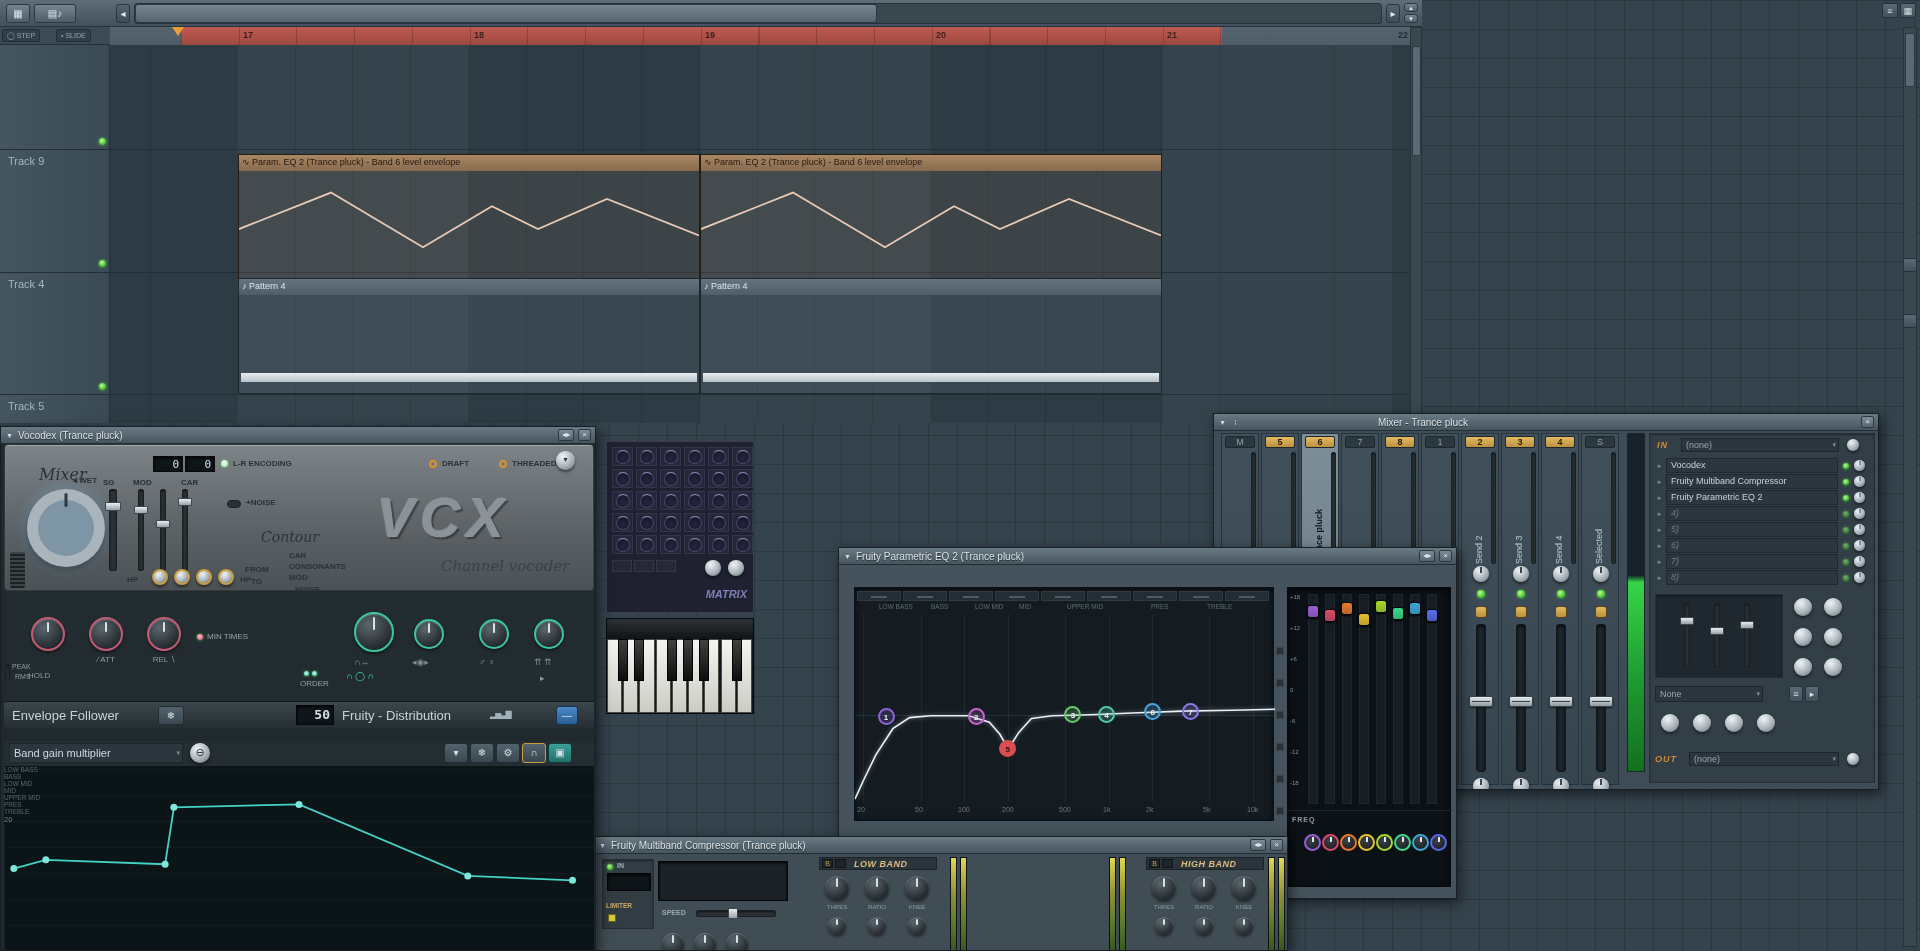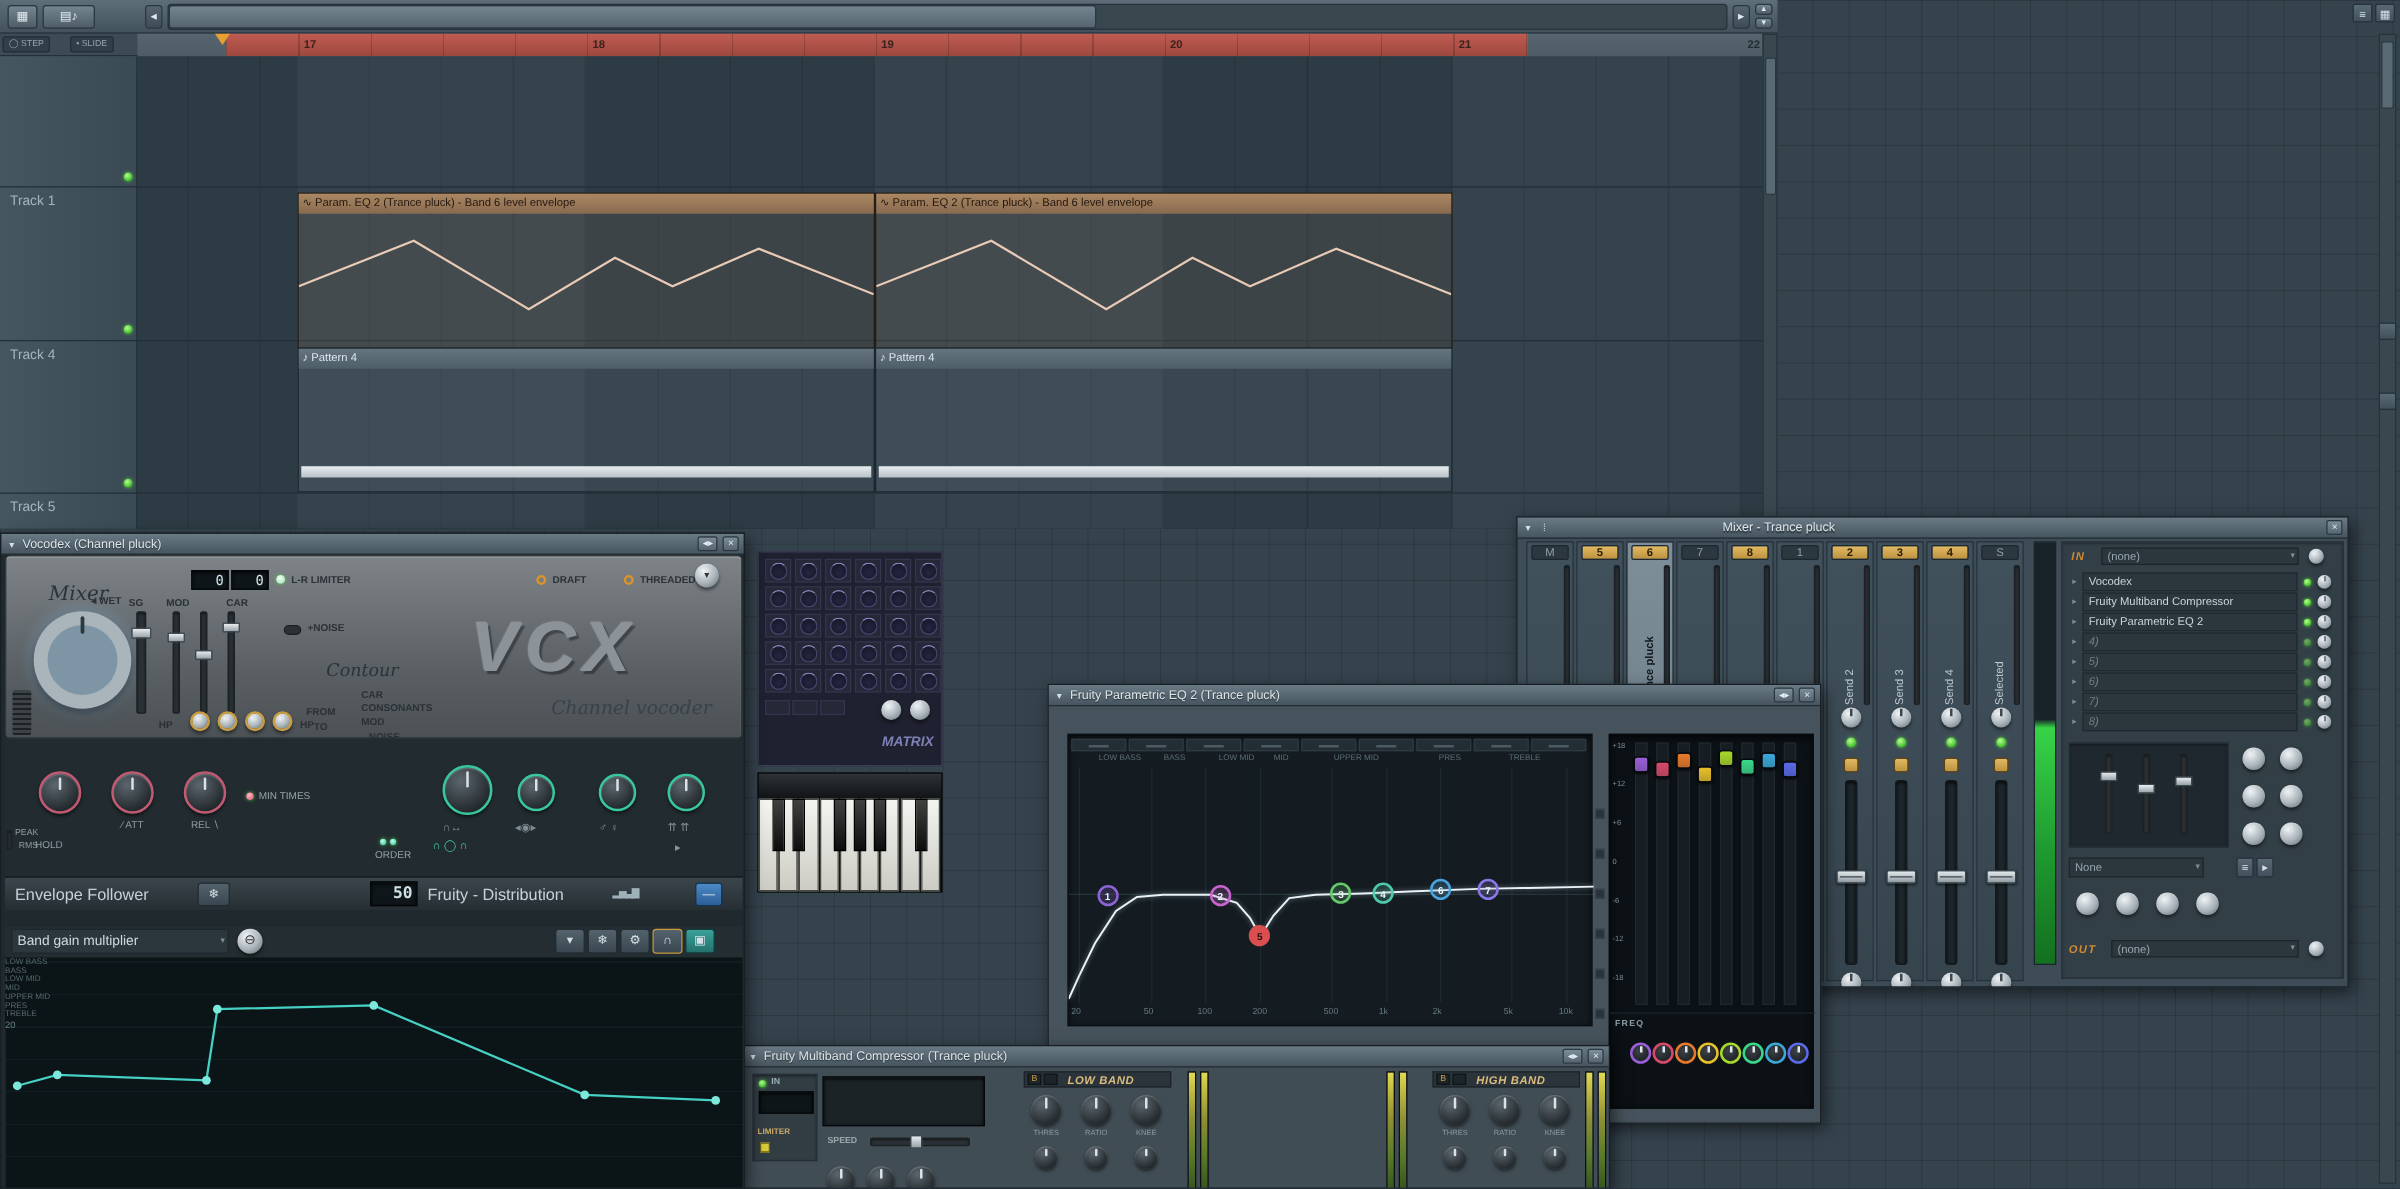--- a/index.html
+++ b/index.html
@@ -134,21 +134,21 @@
       <div style="position:absolute;left:62px;top:0;width:0;height:0;border-left:6px solid transparent;border-right:6px solid transparent;border-top:9px solid #e8a033"></div>
       <div class="barnum" style="left:133px">17</div>
       <div class="barnum" style="left:364px">18</div>
       <div class="barnum" style="left:595px">19</div>
       <div class="barnum" style="left:826px">20</div>
       <div class="barnum" style="left:1057px">21</div>
       <div class="barnum gray" style="left:1288px">22</div>
     </div>
     <div class="plgrid"></div>
     <div class="plhead">
-      <div class="tracklbl" style="top:110px">Track 1</div>
+      <div class="tracklbl" style="top:110px">Track 9</div>
       <div class="tracklbl" style="top:233px">Track 4</div>
       <div class="tracklbl" style="top:355px">Track 5</div>
       <div class="led" style="left:99px;top:93px;width:7px;height:7px"></div>
       <div class="led" style="left:99px;top:215px;width:7px;height:7px"></div>
       <div class="led" style="left:99px;top:338px;width:7px;height:7px"></div>
     </div>
     <div class="hsep" style="left:0;top:149px;width:1410px"></div>
     <div class="hsep" style="left:0;top:272px;width:1410px"></div>
     <div class="hsep" style="left:0;top:394px;width:1410px"></div>
 
@@ -790,37 +790,37 @@
           </div>
         </div>
         <div class="meterbar" style="left: 674px; top: 3px; height: 95px;"></div>
         <div class="meterbar" style="left: 684px; top: 3px; height: 95px;"></div>
       </div>
   </div>
 
   <div id="vocodex" class="win">
     <div class="tbar">
       <span class="tri">▾</span>
-      <span class="tt">Vocodex (Channel pluck)</span>
+      <span class="tt">Vocodex (Trance pluck)</span>
       <span class="sp"></span>
       <span class="tbtn">◂▸</span>
       <span class="tbtn">×</span>
     </div>
 
     <div class="vxtop">
       <div class="script" style="position:absolute;left:34px;top:20px;font-size:16px">Mixer</div>
       <div style="position:absolute;left:22px;top:44px;width:78px;height:78px;border-radius:50%;background:radial-gradient(circle at 35% 30%,#f2f5f7,#a8b2b9 55%,#55606 7);background-color:#aab4bb;box-shadow:0 0 14px rgba(130,190,230,.45),0 3px 6px rgba(0,0,0,.5)">
         <div style="position:absolute;left:11px;top:11px;width:56px;height:56px;border-radius:50%;background:radial-gradient(circle at 40% 35%,#cddee8,#6d8png7);background-color:#7d95a4"></div>
         <div style="position:absolute;left:50%;top:4px;width:3px;height:14px;background:#2c3940;transform:translateX(-50%);border-radius:2px"></div>
       </div>
       <div class="vlabel" style="left:68px;top:31px"><span>◂</span> <span>WET</span></div>
       <div class="lcd" style="left:148px;top:11px;width:30px;height:16px;font-size:11px">0</div>
       <div class="lcd" style="left:180px;top:11px;width:30px;height:16px;font-size:11px">0</div>
       <div class="led" style="left:216px;top:15px;width:7px;height:7px;background:radial-gradient(circle at 40% 35%,#f2fff5,#9adfae)"></div>
-      <div class="vlabel" style="left:228px;top:14px">L-R LIMITER</div>
+      <div class="vlabel" style="left:228px;top:14px">L-R ENCODING</div>
       <div style="position:absolute;left:424px;top:15px;width:8px;height:8px;border-radius:50%;border:2px solid #d8922e"></div>
       <div class="vlabel" style="left:437px;top:14px">DRAFT</div>
       <div style="position:absolute;left:494px;top:15px;width:8px;height:8px;border-radius:50%;border:2px solid #d8922e"></div>
       <div class="vlabel" style="left:507px;top:14px">THREADED</div>
       <div class="kn skn" style="left:551px;top:6px;width:19px;height:19px;text-align:center;font-size:8px;line-height:18px;color:#333">▾</div>
 
       <div class="vlabel" style="left:98px;top:33px">SG</div>
       <div class="slid" style="left:104px;top:44px;width:8px;height:82px"></div>
       <div class="sth" style="left:100px;top:57px;width:16px;height:9px"></div>
       <div class="vlabel" style="left:128px;top:33px">MOD</div>

